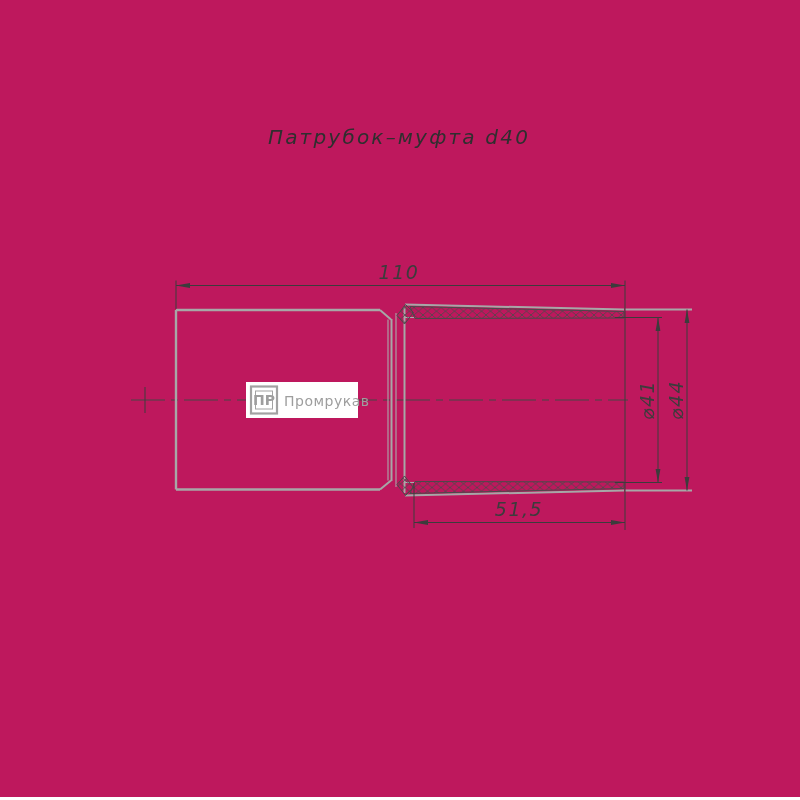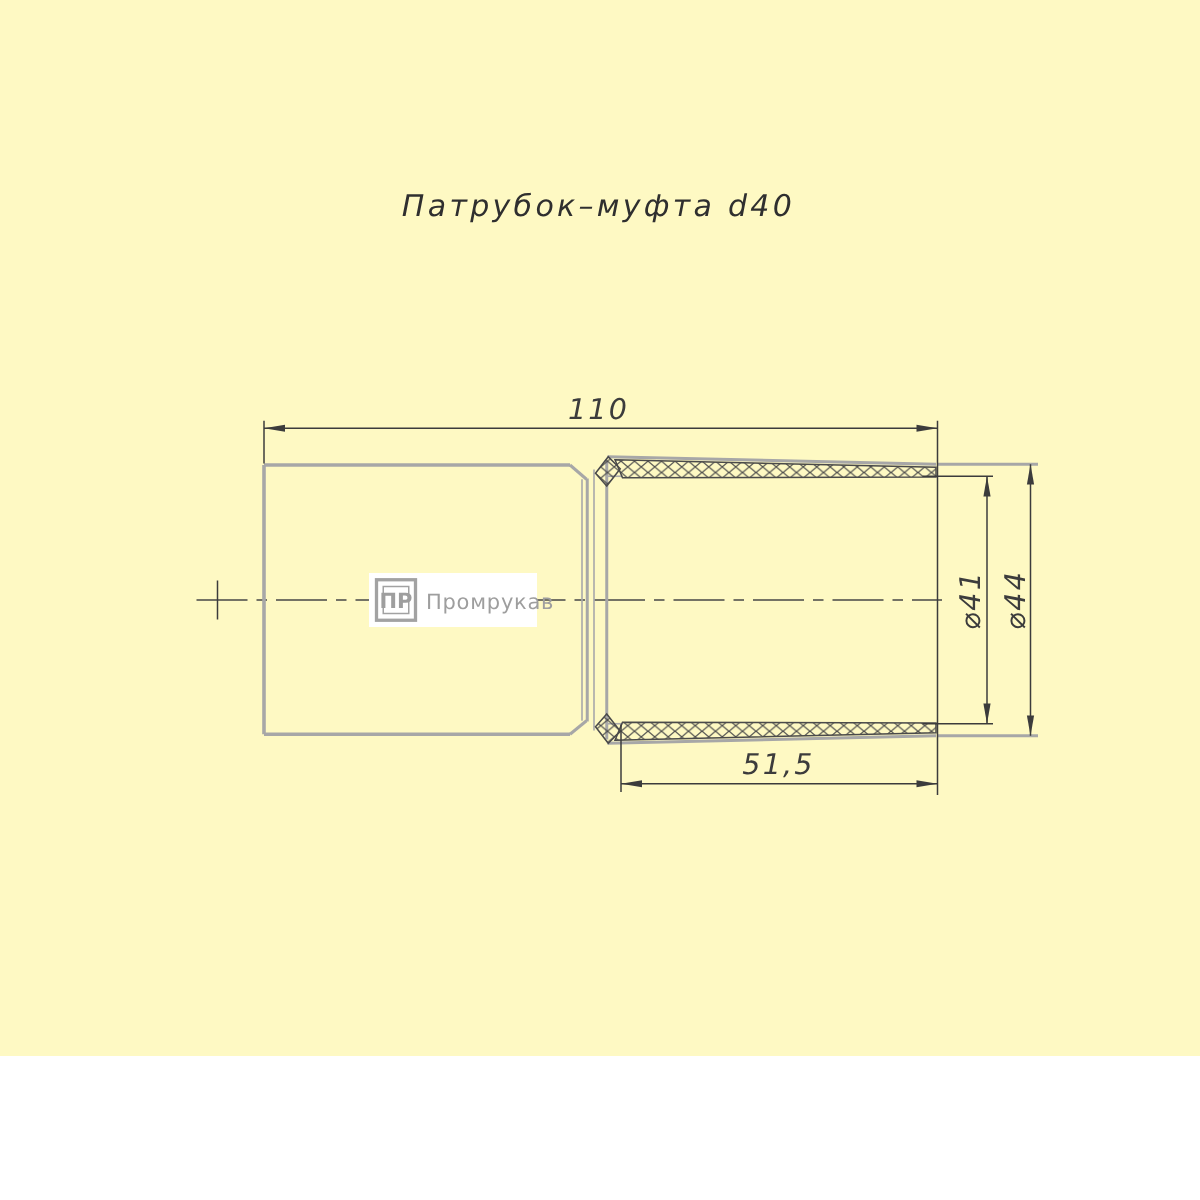--- a/index.html
+++ b/index.html
@@ -7,22 +7,22 @@
     padding: 0;
     background: #ffffff;
     width: 800px;
     height: 800px;
     overflow: hidden;
     font-family: "DejaVu Sans", sans-serif;
   }
   .stage {
     position: relative;
     width: 800px;
-    height: 704px;
-    background: #fef9c3;
+    height: 797px;
+    background: #be185d;
   }
   svg { display: block; }
 
   
   .body-thick { stroke: #a7a7a7; stroke-width: 2.4; fill: none; stroke-linecap: butt; }
   .body-med   { stroke: #a7a7a7; stroke-width: 2.0; fill: none; }
   .body-thin  { stroke: #ababab; stroke-width: 1.1; fill: none; }
   .dim        { stroke: #3c3c3c; stroke-width: 1;   fill: none; }
   .hatchband  { stroke: #4a4a4a; stroke-width: 1; }
   .arrow      { fill: #3c3c3c; stroke: none; }

